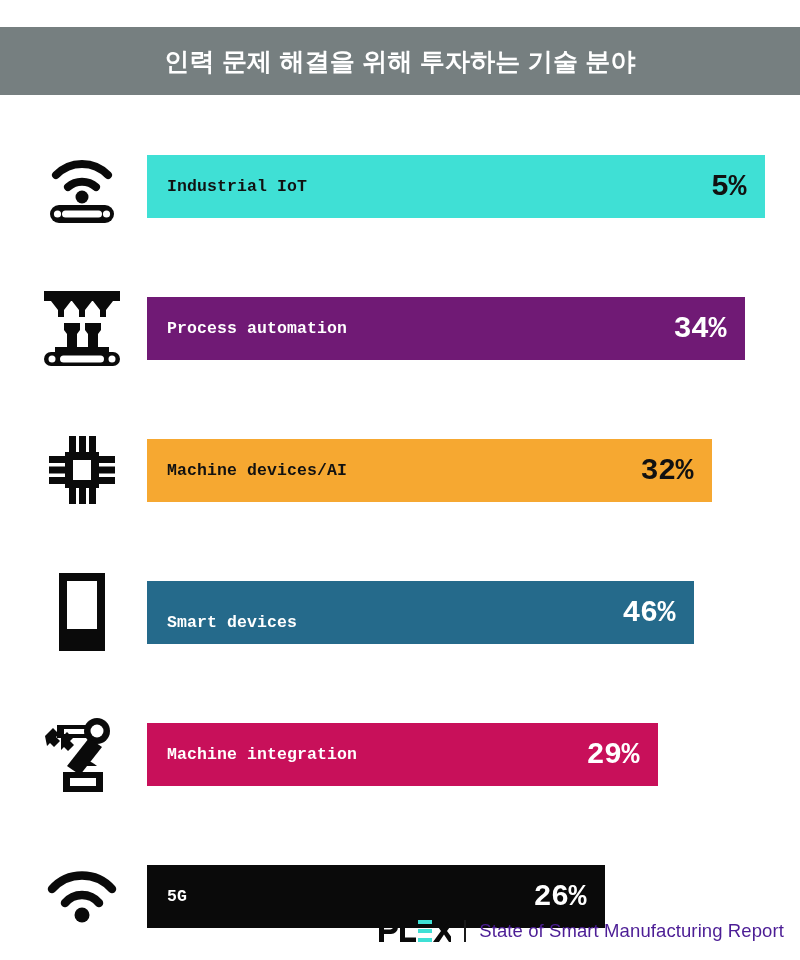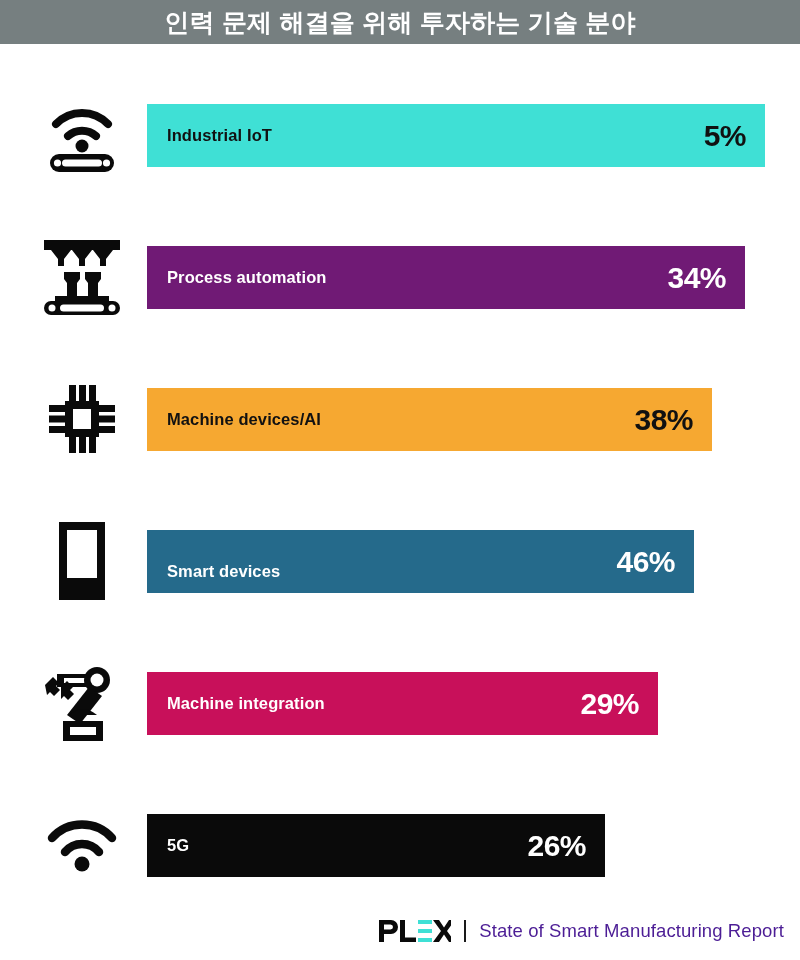--- a/index.html
+++ b/index.html
@@ -11,41 +11,43 @@
     width: 800px;
     height: 960px;
     font-family: "Liberation Sans", sans-serif;
     overflow: hidden;
     position: relative;
   }
 
   
   .header {
     width: 800px;
-    height: 44px;
+    height: 68px;
     background: #767f80;
     display: flex;
     align-items: center;
     justify-content: center;
     box-sizing: border-box;
+    margin-top: 27px;
   }
   .header-title {
     color: #ffffff;
     font-size: 25px;
     font-weight: bold;
     letter-spacing: 0.2px;
     line-height: 1;
     white-space: nowrap;
   }
 
   
   .chart {
     position: relative;
     width: 786px;
     height: 845px;
+    font-family: Liberation Mono, monospace;
   }
   .row {
     position: absolute;
     left: 0;
     width: 800px;
     height: 100px;
   }
   .icon-cell {
     position: absolute;
     left: 34px;
@@ -193,21 +195,21 @@
           <rect x="6" y="44" width="16" height="7"></rect>
 
           <rect x="56" y="23" width="16" height="7"></rect>
           <rect x="56" y="33.5" width="16" height="7"></rect>
           <rect x="56" y="44" width="16" height="7"></rect>
         </g>
       </svg>
     </div>
     <div class="bar" style="width:565px;background:#f6a831;">
       <span class="bar-label" style="color:#111111;">Machine devices/AI</span>
-      <span class="bar-value" style="color:#111111;">38%</span>
+      <span class="bar-value" style="color:#111111;">32%</span>
     </div>
   </div>
 
   <div class="row" style="top:467px;">
     <div class="icon-cell">
       <svg width="62" height="82" viewBox="0 0 62 82">
         <g fill="#0a0a0a">
           <path d="M8 2 h46 v78 h-46 z M16 10 h30 v48 h-30 z" fill-rule="evenodd"></path>
           <path d="M13 62 h36 v14 h-36 z M19 66 h24 v6 h-24 z" fill-rule="evenodd"></path>
         </g>

